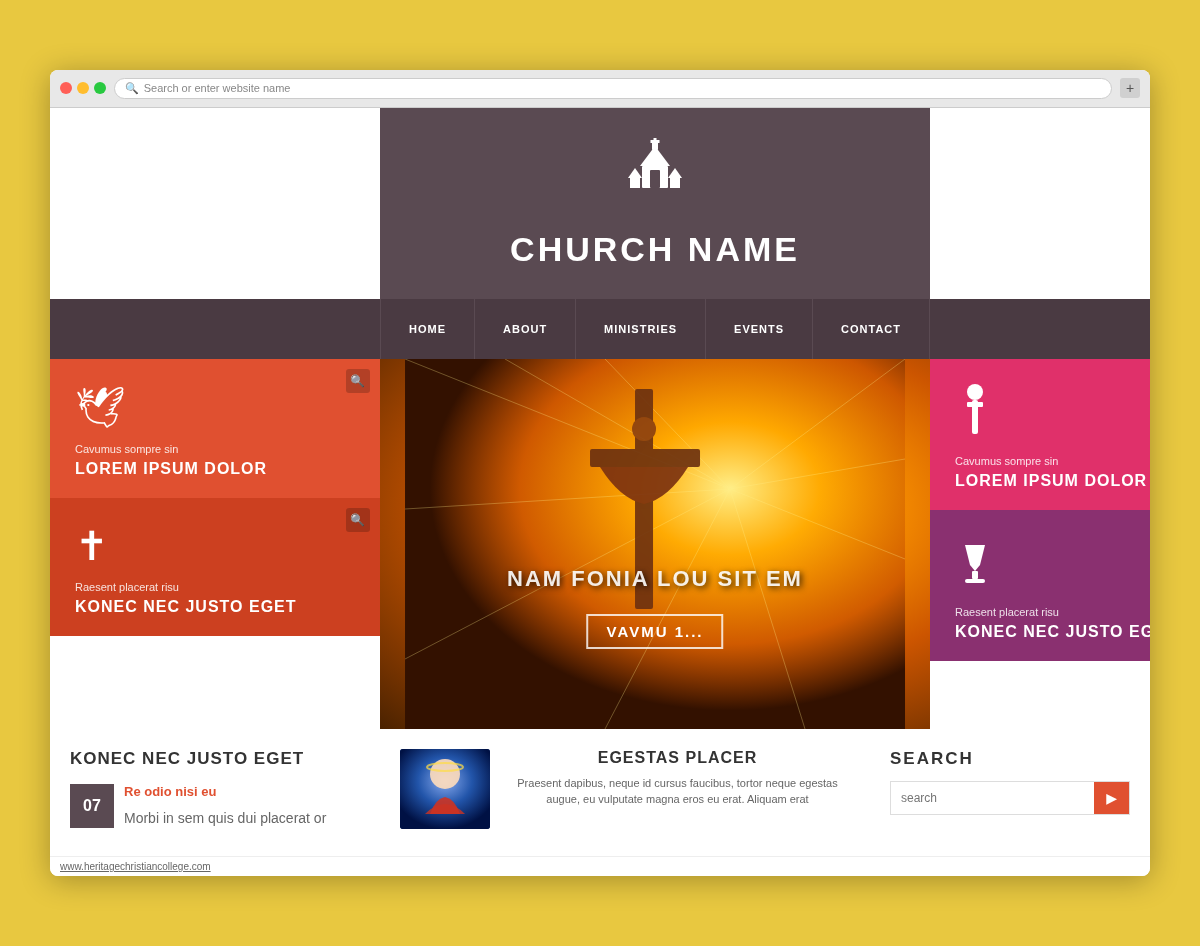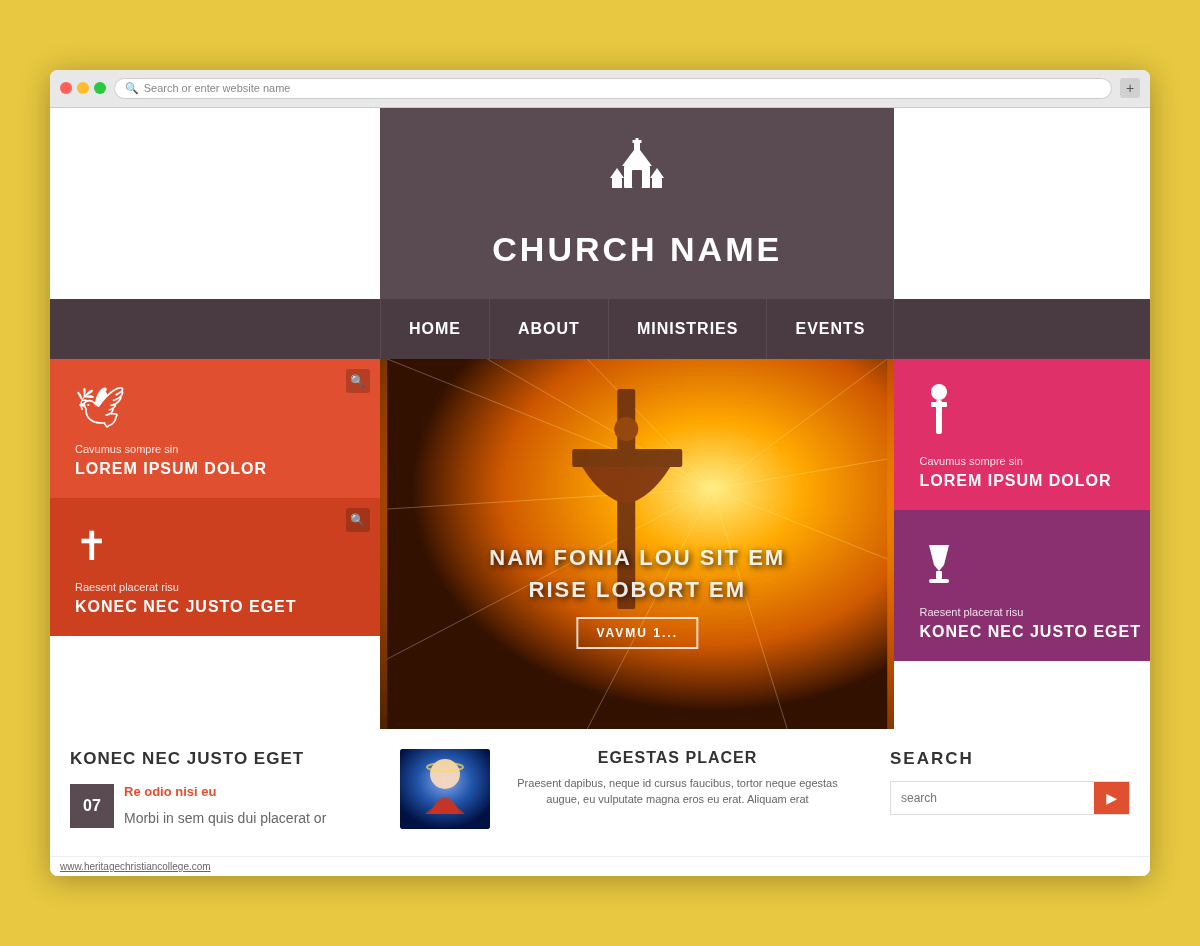--- a/index.html
+++ b/index.html
@@ -95,21 +95,21 @@
     .nav-left { background: #4a3a42; height: 60px; }
     .nav-center {
       background: #4a3a42;
       display: flex;
       align-items: stretch;
     }
     .nav-right { background: #4a3a42; height: 60px; }
 
     .nav-item {
       color: #fff;
-      font-size: 16px;
+      font-size: 11px;
       font-weight: bold;
       letter-spacing: 1px;
       text-transform: uppercase;
       padding: 0 28px;
       display: flex;
       align-items: center;
       justify-content: center;
       cursor: pointer;
       border-right: 1px solid #5a4a52;
       height: 60px;
@@ -198,26 +198,26 @@
       font-weight: 900;
       letter-spacing: 2px;
       text-transform: uppercase;
       text-shadow: 2px 2px 6px rgba(0,0,0,0.8);
       margin-bottom: 6px;
     }
     .hero-btn {
       display: inline-block;
       border: 2px solid rgba(255,255,255,0.8);
       color: #fff;
-      font-size: 12px;
+      font-size: 15px;
       font-weight: bold;
       letter-spacing: 2px;
       padding: 7px 18px;
       text-transform: uppercase;
-      margin-top: 8px;
+      margin-top: 16px;
       cursor: pointer;
     }
 
     
     .bottom-left {
       background: #fff;
       padding: 20px 20px;
       grid-column: 1;
     }
     .bottom-center {
@@ -371,20 +371,21 @@
       <div class="church-name">CHURCH NAME</div>
     </div>
     <div class="header-right"></div>
 
     <div class="nav-left"></div>
     <div class="nav-center">
       <div class="nav-item">HOME</div>
       <div class="nav-item">ABOUT</div>
       <div class="nav-item">MINISTRIES</div>
       <div class="nav-item">EVENTS</div>
+      <div class="nav-item">CONTACT</div>
     </div>
     <div class="nav-right"></div>
 
     <div class="content-left">
 
       <div class="tile tile-red">
         <div class="tile-zoom">🔍</div>
         <div class="tile-icon">🕊</div>
         <div class="tile-subtitle">Cavumus sompre sin</div>
         <div class="tile-title">LOREM IPSUM DOLOR</div>
@@ -432,21 +433,20 @@
 
             <rect x="185" y="90" width="110" height="18" rx="2"></rect>
 
             <ellipse cx="239" cy="70" rx="12" ry="12" fill="#8b4010"></ellipse>
             <path d="M195,108 Q215,140 239,145 Q263,140 283,108" fill="#7a3010"></path>
           </g>
         </svg>
       </div>
       <div class="hero-overlay-text">
         <div class="hero-title">NAM FONIA LOU SIT EM</div>
-        <div class="hero-title">RISE LOBORT EM</div>
         <div class="hero-btn">VAVMU 1...</div>
       </div>
     </div>
 
     <div class="content-right">
 
       <div class="tile tile-pink">
         <div class="tile-icon">
           <svg width="40" height="50" viewBox="0 0 40 50" fill="white">
             <ellipse cx="20" cy="8" rx="8" ry="8"></ellipse>

